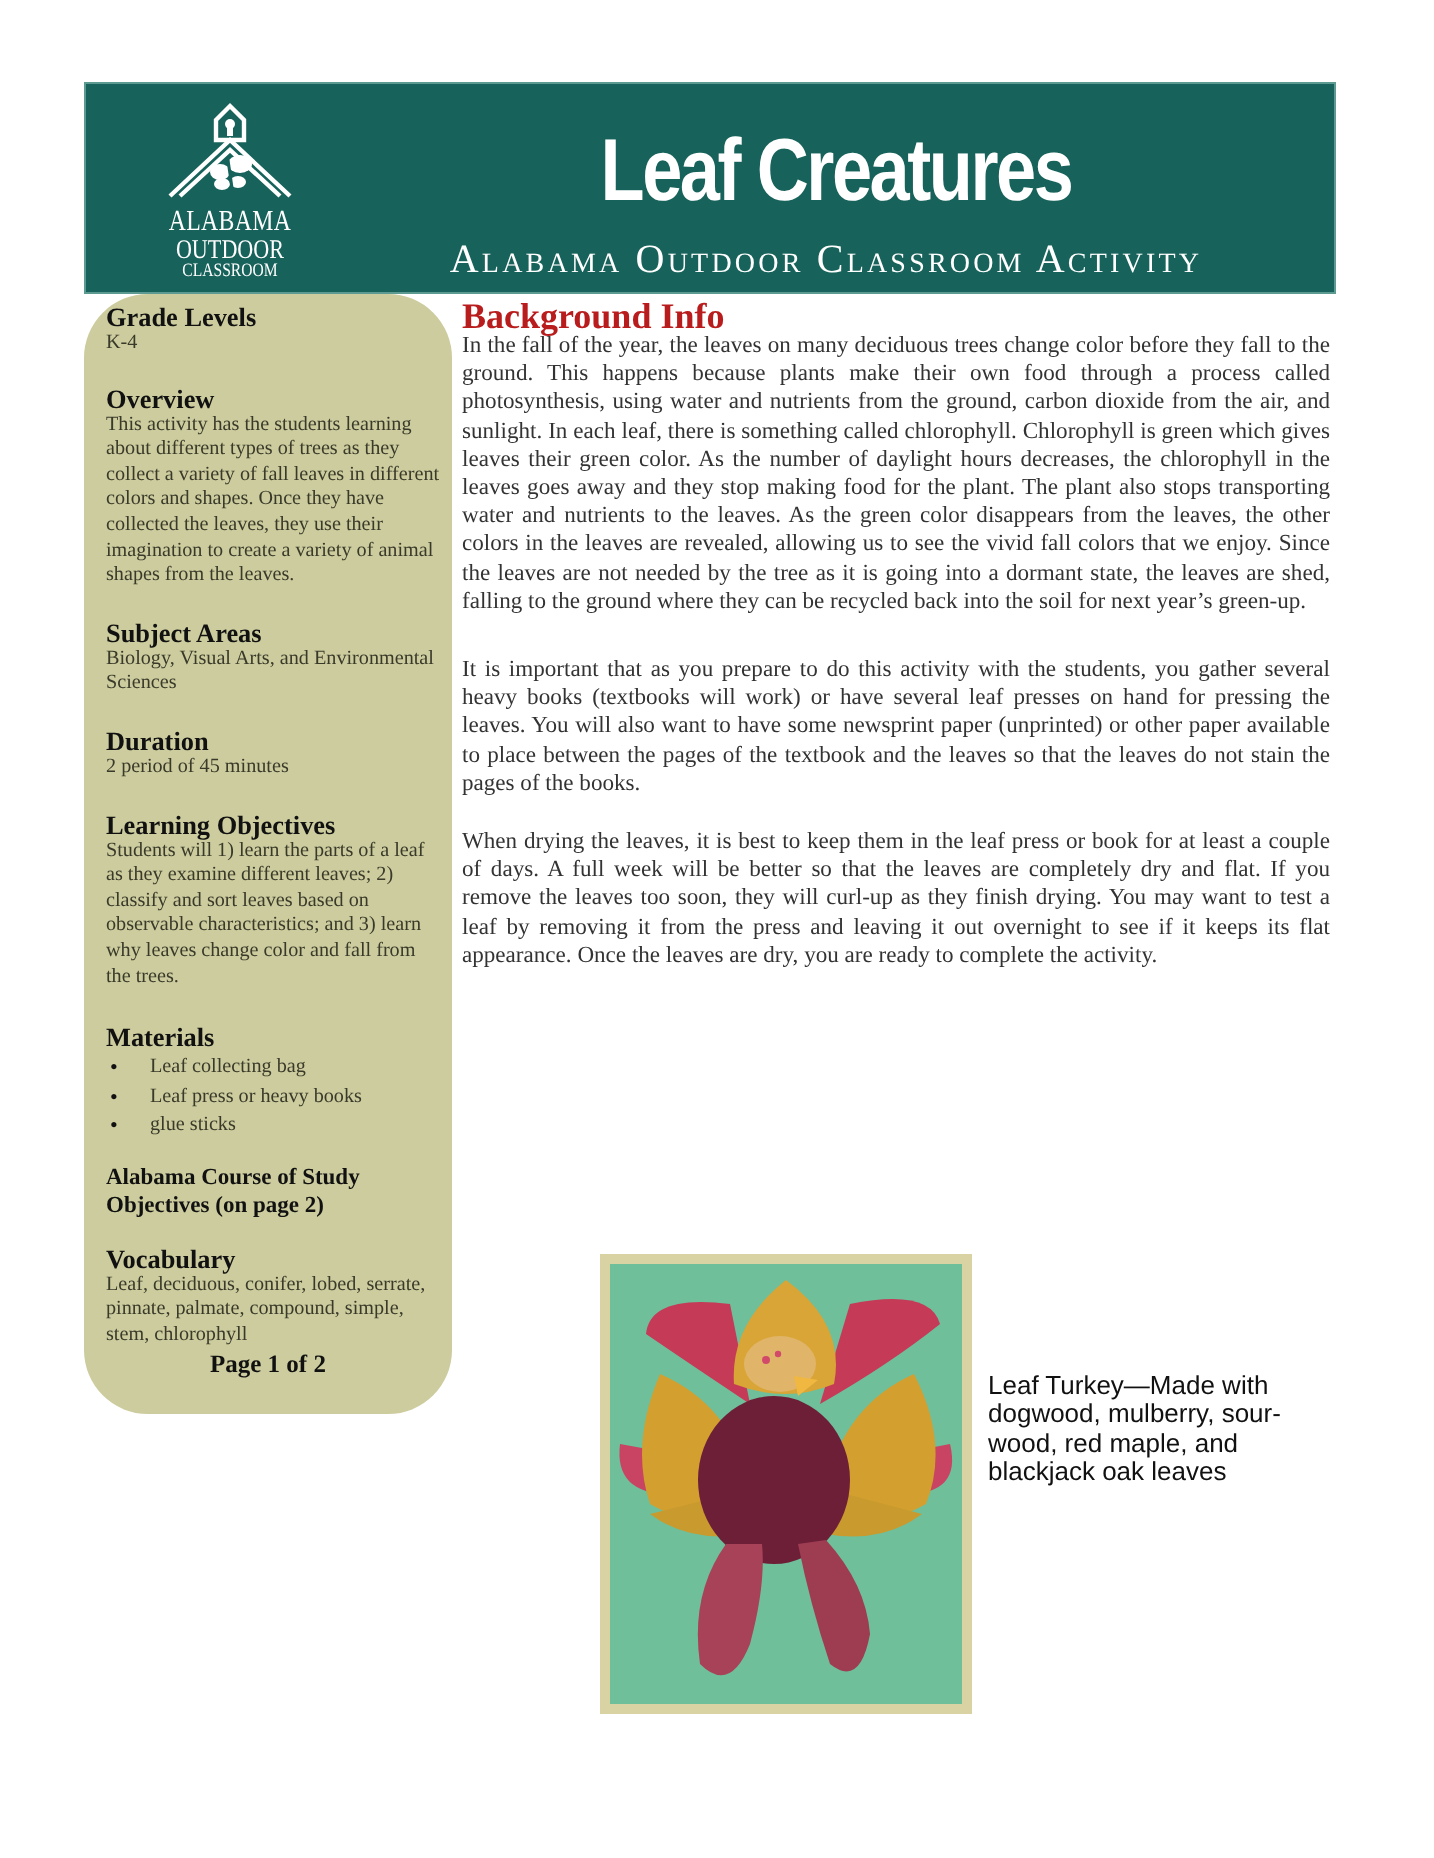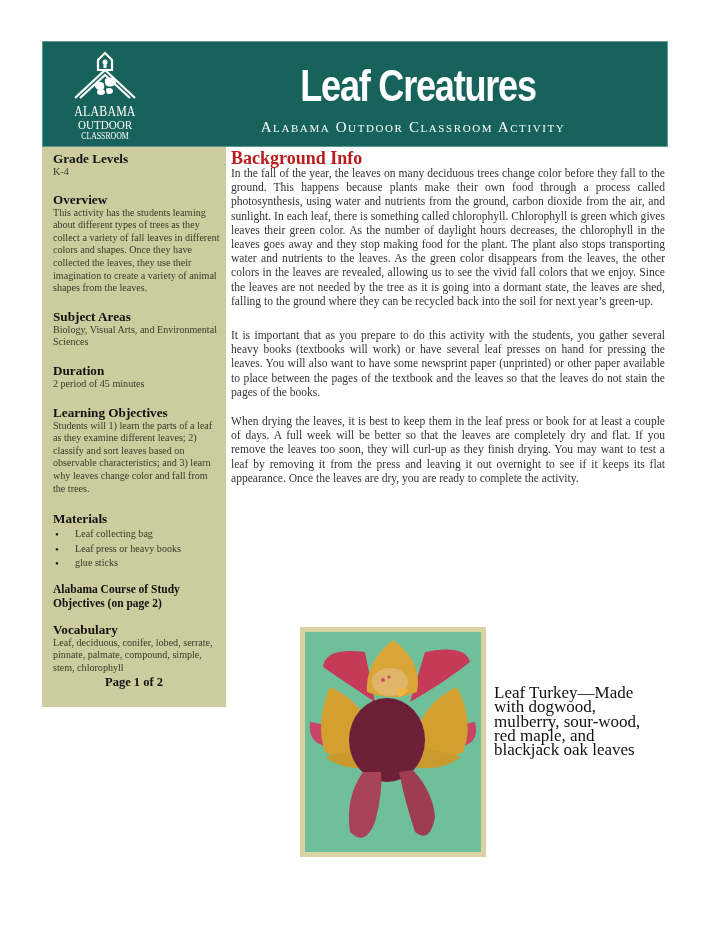--- a/index.html
+++ b/index.html
@@ -1,59 +1,59 @@
 <!DOCTYPE html>
 <html><head>
   <meta charset="utf-8">
   <style>
     html, body { margin: 0; padding: 0; background: #ffffff; }
     body { width: 717px; height: 929px; position: relative; overflow: hidden;
            font-family: "Liberation Serif", "DejaVu Serif", serif; color: #222; }
 
     .header { position: absolute; left: 42px; top: 41px; width: 626px; height: 106px;
               background: #17625a; box-sizing: border-box; border: 1px solid #5c9a92; }
-    .logo { position: absolute; left: 16px; top: 6px; width: 92px; height: 96px; }
+    .logo { position: absolute; left: 26px; top: 6px; width: 92px; height: 96px; }
     .logo svg { position: absolute; left: 14px; top: 0; }
     .logo-text { position: absolute; left: 0; width: 92px; text-align: center; color: #fff;
                  font-family: "Liberation Serif", serif; line-height: 1; transform: scaleX(0.82); }
     .logo-t1 { top: 56px; font-size: 14.5px; letter-spacing: 0.2px; }
     .logo-t2 { top: 70px; font-size: 13.5px; }
     .logo-t3 { top: 84px; font-size: 9.5px; }
 
     .title { position: absolute; left: 210px; top: 22px; width: 330px; text-align: center;
              font-family: "Liberation Sans", sans-serif; font-weight: bold; color: #fff;
              font-size: 44px; line-height: 1; letter-spacing: -1.5px; transform: scaleX(0.82);
              transform-origin: center; }
     .subtitle { position: absolute; left: 160px; top: 77px; width: 420px; text-align: center;
-                font-family: "Liberation Serif", serif; color: #fff; font-size: 15px;
+                font-family: "Liberation Serif", serif; color: #fff; font-size: 20px;
                 font-variant: small-caps; letter-spacing: 1.6px; }
 
     .sidebar { position: absolute; left: 42px; top: 147px; width: 184px; height: 560px;
-               background: #cccc9e; box-sizing: border-box; padding: 4px 6px 0 11px; }
+               background: #cccc9e; box-sizing: border-box; padding: 4px 6px 0 11px; border-radius: 32px; }
     .sb-h { font-weight: bold; font-size: 13.2px; color: #111; margin: 0; line-height: 15px; }
     .sb-p { font-size: 10.1px; line-height: 12.6px; color: #3a3a2a; margin: 0; }
     .sb-sec { margin-bottom: 11px; }
     .sb-list { list-style: none; padding: 0; margin: 2px 0 0 0; }
     .sb-list li { position: relative; padding-left: 22px; font-size: 10.1px; line-height: 12.6px; color: #3a3a2a; margin-bottom: 2px; }
     .sb-list li::before { content: "\2022"; position: absolute; left: 2px; top: 0; color: #111; font-size: 11px; }
     .sb-h2 { font-weight: bold; font-size: 11.5px; line-height: 14px; color: #111; margin: 0; }
     .page-num { position: absolute; left: 0; width: 184px; bottom: 17px; text-align: center;
                 font-weight: bold; font-size: 12.5px; color: #111; }
 
     .main { position: absolute; left: 231px; top: 150px; width: 434px; }
     .sec-h { font-weight: bold; font-size: 18px; color: #b91c1c; line-height: 16px; margin: 0; }
     .body-p { font-size: 11.55px; line-height: 14.2px; text-align: justify; margin: 0; color: #333;
               hyphens: manual; }
     .gap { height: 16px; }
 
     .photo { position: absolute; left: 300px; top: 627px; width: 186px; height: 230px;
              background: #d9d3a3; box-sizing: border-box; padding: 5px; }
     .photo-inner { width: 100%; height: 100%; background: #6fbf9b; position: relative; overflow: hidden; }
     .caption { position: absolute; left: 494px; top: 686px; width: 150px;
-               font-family: Liberation Serif, serif; font-size: 17px; line-height: 14.3px; color: #111; }
+               font-family: Liberation Sans, sans-serif; font-size: 13px; line-height: 14.3px; color: #111; }
   </style>
 </head>
 <body>
 
 <div class="header">
   <div class="logo">
     <svg width="64" height="56" viewBox="0 0 64 56">
       <g fill="none" stroke="#ffffff" stroke-width="2.2">
         <path d="M25 12 L32 5 L39 12 L39 22 L25 22 Z"></path>
         <path d="M2 50 L32 22 L62 50"></path>

